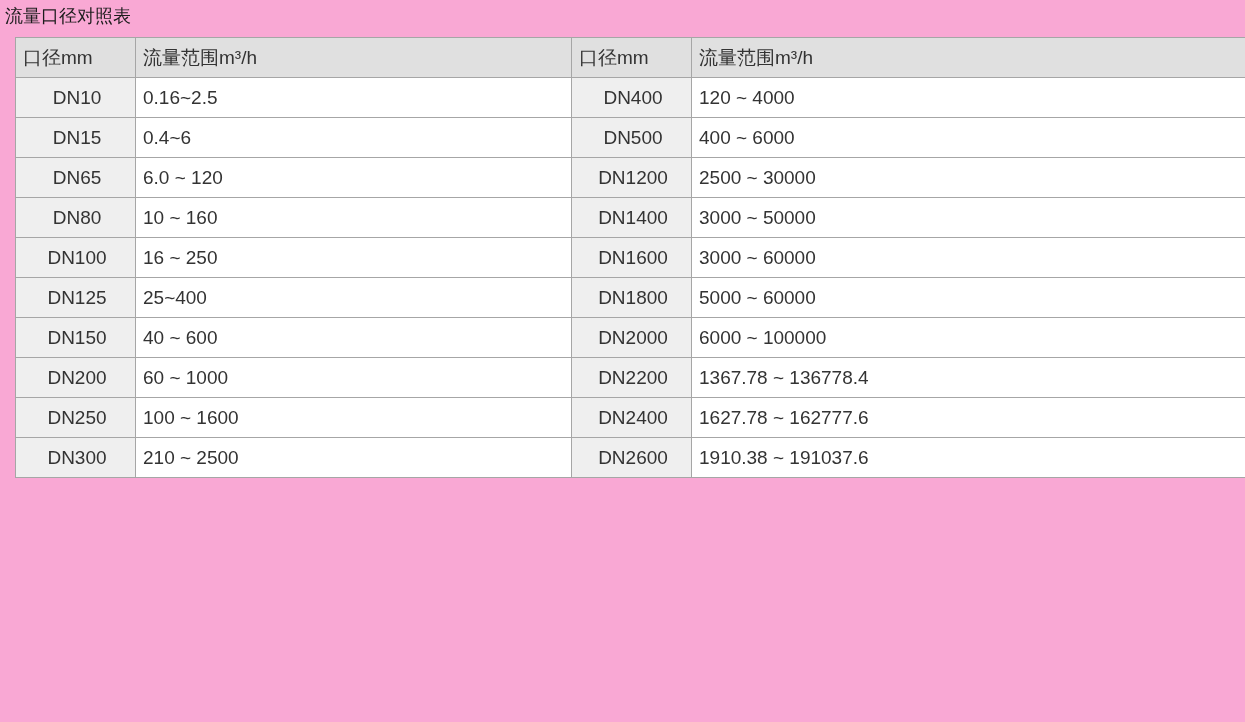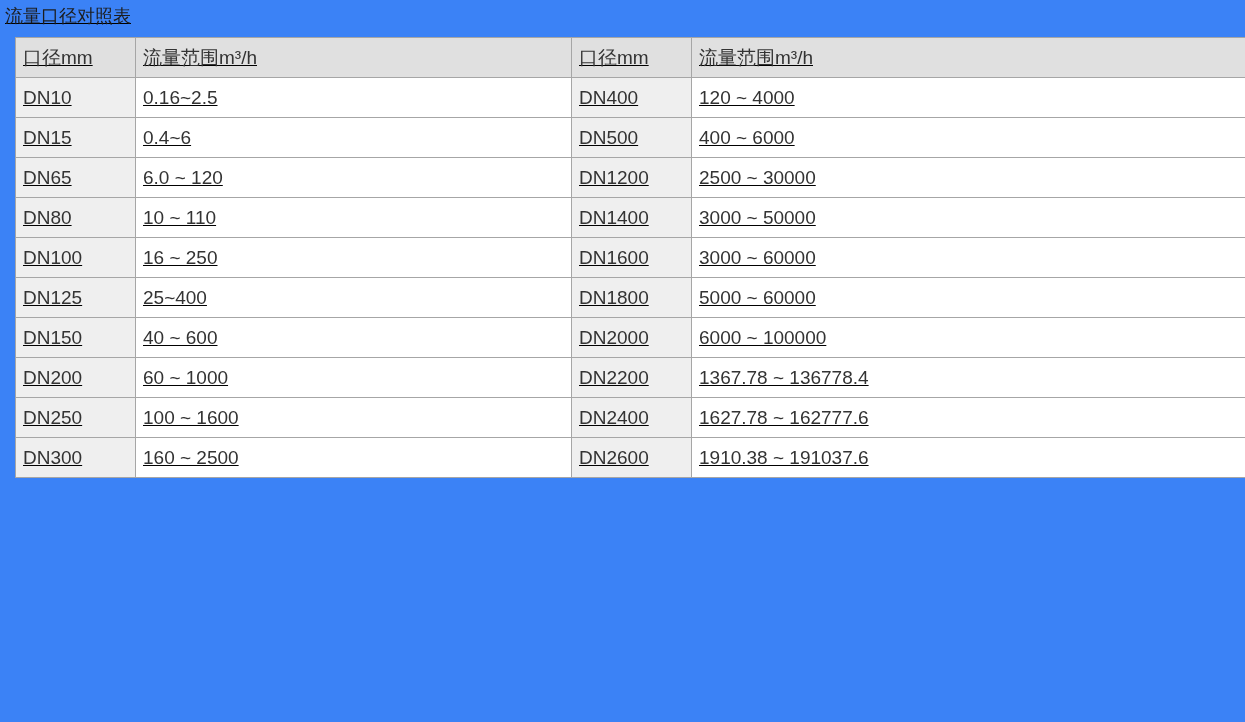--- a/index.html
+++ b/index.html
@@ -4,23 +4,22 @@
 <style>
   html, body {
     margin: 0;
     padding: 0;
     background: #ffffff;
     font-family: "Liberation Sans", "DejaVu Sans", sans-serif;
   }
   .page {
     width: 1245px;
     height: 722px;
-    background: #3b82f6;
+    background: #f9a8d4;
     overflow: hidden;
-    text-decoration: underline;
   }
   .page-title {
     margin: 4px 0 0 5px;
     font-size: 18px;
     line-height: 24px;
     color: #1c1c1c;
     font-weight: 400;
   }
   table.flow-table {
     border-collapse: collapse;
@@ -43,20 +42,21 @@
     text-align: left;
     font-weight: 400;
     white-space: pre;
     overflow: hidden;
   }
   table.flow-table th {
     background: #e0e0e0;
   }
   table.flow-table td.dn-cell {
     background: #efefef;
+    text-align: center;
   }
   table.flow-table td.flow-cell {
     background: #ffffff;
   }
 </style>
 </head>
 <body>
 
 <div class="page">
   <div class="page-title">流量口径对照表</div>
@@ -90,21 +90,21 @@
         <td class="flow-cell">400 ~ 6000</td>
       </tr>
       <tr>
         <td class="dn-cell">DN65</td>
         <td class="flow-cell">6.0 ~ 120</td>
         <td class="dn-cell">DN1200</td>
         <td class="flow-cell">2500 ~ 30000</td>
       </tr>
       <tr>
         <td class="dn-cell">DN80</td>
-        <td class="flow-cell">10 ~ 110</td>
+        <td class="flow-cell">10 ~ 160</td>
         <td class="dn-cell">DN1400</td>
         <td class="flow-cell">3000 ~ 50000</td>
       </tr>
       <tr>
         <td class="dn-cell">DN100</td>
         <td class="flow-cell">16 ~ 250</td>
         <td class="dn-cell">DN1600</td>
         <td class="flow-cell">3000 ~ 60000</td>
       </tr>
       <tr>
@@ -126,19 +126,19 @@
         <td class="flow-cell">1367.78 ~ 136778.4</td>
       </tr>
       <tr>
         <td class="dn-cell">DN250</td>
         <td class="flow-cell">100 ~ 1600</td>
         <td class="dn-cell">DN2400</td>
         <td class="flow-cell">1627.78 ~ 162777.6</td>
       </tr>
       <tr>
         <td class="dn-cell">DN300</td>
-        <td class="flow-cell">160 ~ 2500</td>
+        <td class="flow-cell">210 ~ 2500</td>
         <td class="dn-cell">DN2600</td>
         <td class="flow-cell">1910.38 ~ 191037.6</td>
       </tr>
     </tbody>
   </table>
 </div>
 
 </body></html>

